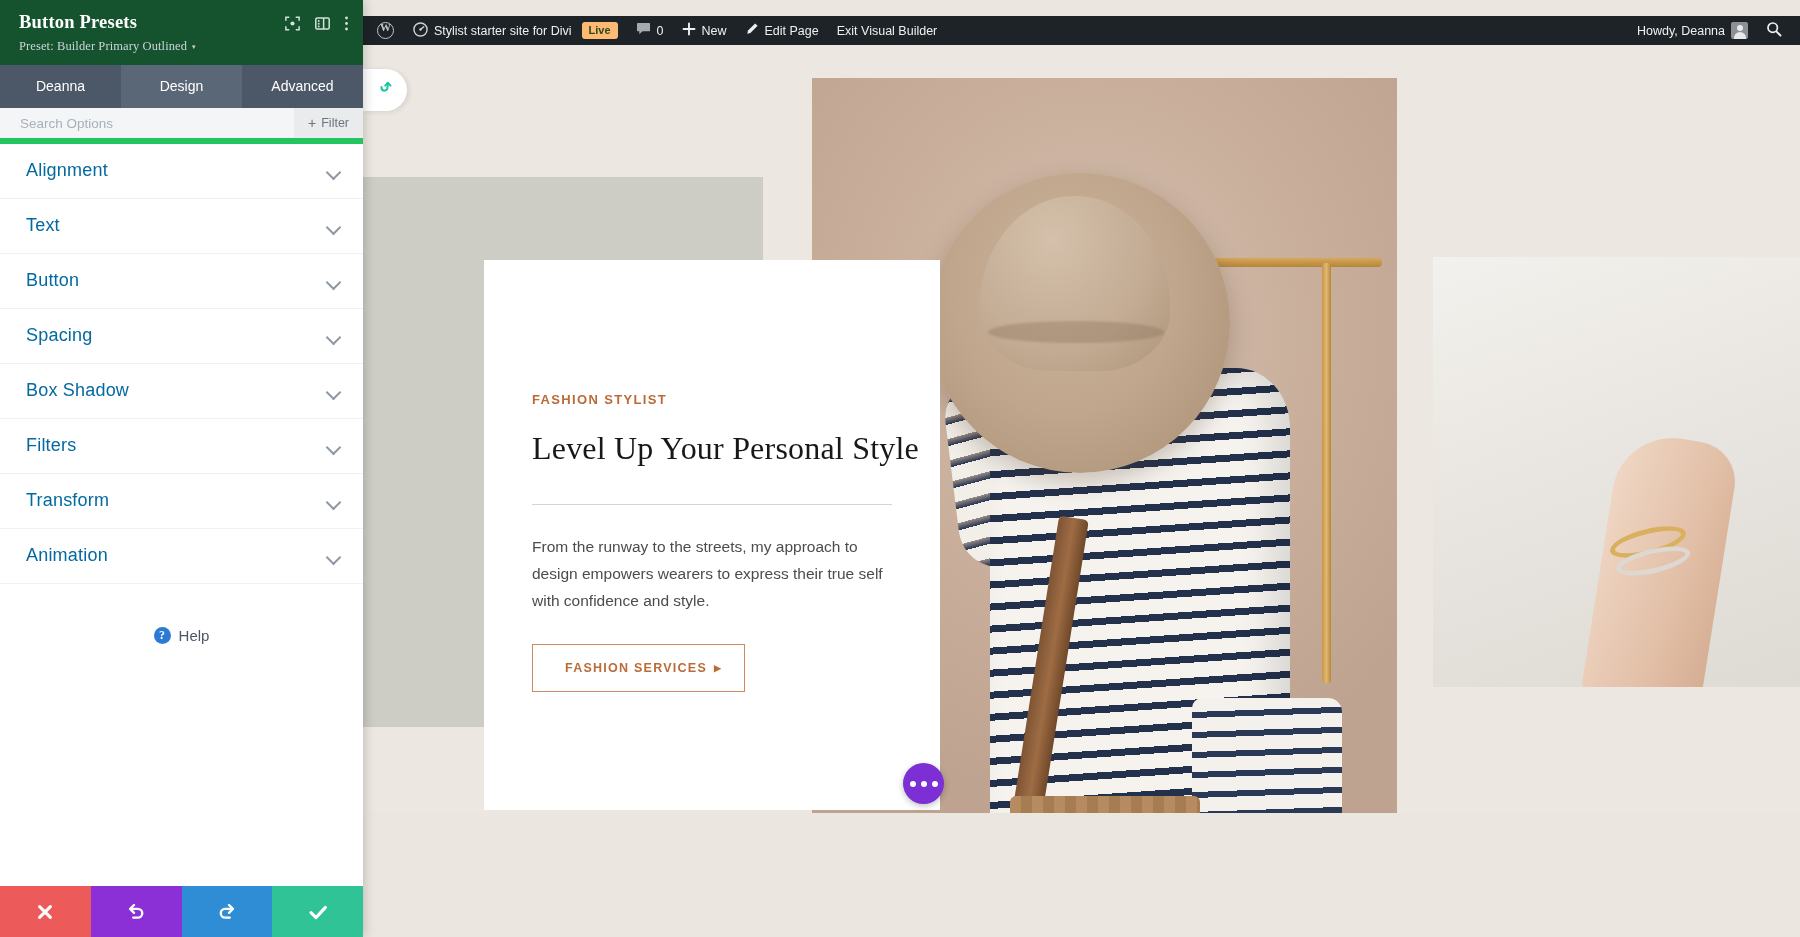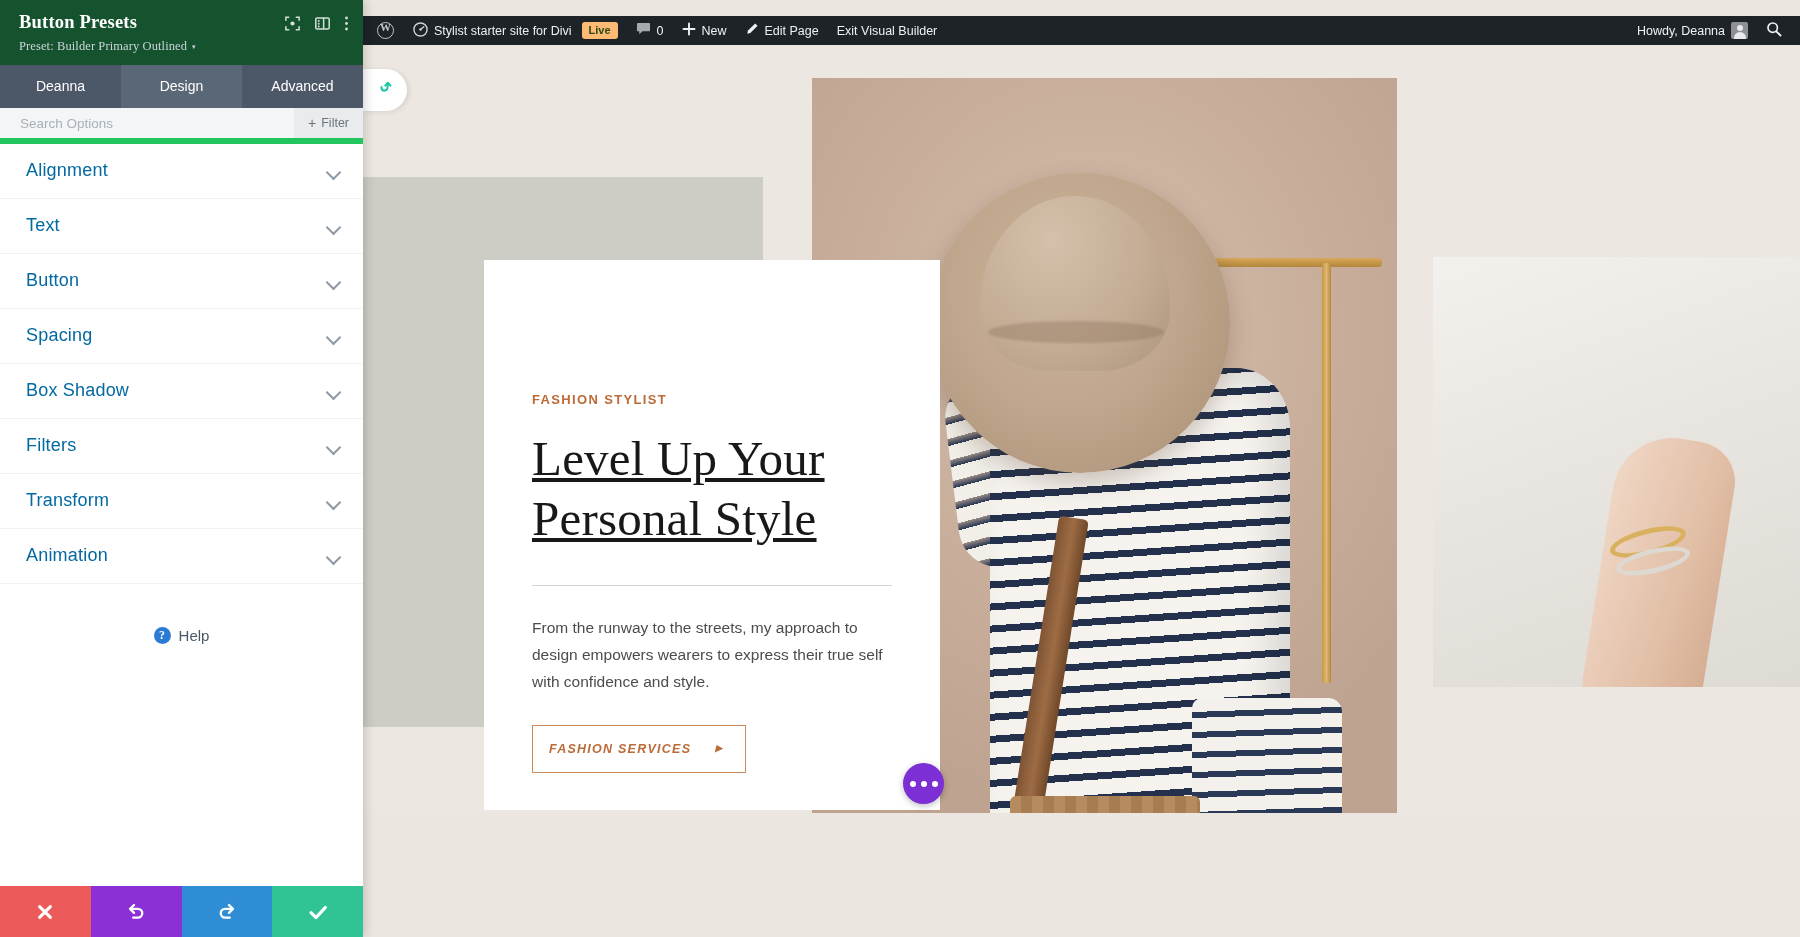--- a/index.html
+++ b/index.html
@@ -151,37 +151,36 @@
     position: absolute; left: 121px; top: 231px;
     width: 456px; height: 550px; background: #ffffff;
     padding: 132px 0 0 48px;
   }
   .eyebrow {
     font-size: 13px; font-weight: bold; letter-spacing: 1.35px;
     color: #bb6b38; text-transform: uppercase;
   }
   .hero-h1 {
     font-family: "Liberation Serif", serif;
-    font-size: 49px; line-height: 1.22; color: #17181a;
-    font-weight: normal; margin-top: 22px; letter-spacing: 0.2px; text-decoration: underline;
+    font-size: 32px; line-height: 1.22; color: #17181a;
+    font-weight: normal; margin-top: 22px; letter-spacing: 0.2px;
   }
   .hero-rule {
     width: 360px; height: 1px; background: #d8d5d0; margin: 36px 0 0 0;
   }
   .hero-body {
     margin-top: 28px; width: 362px;
     font-size: 15.5px; line-height: 1.75; color: #4c4c4e;
   }
   .hero-btn {
-    margin-top: 30px; display: inline-flex; align-items: center; gap: 24px;
+    margin-top: 30px; display: inline-flex; align-items: center; gap: 7px;
     border: 1px solid #cd8b5d; color: #bb6b38;
     background: transparent; cursor: pointer;
     font-size: 12.5px; font-weight: bold; letter-spacing: 1.25px;
-    padding: 16px 22px 16px 16px;
-    font-style: italic;
+    padding: 16px 22px 16px 32px;
   }
   .hero-btn .caret { font-size: 9px; line-height: 1; }
 
   .purple-fab {
     position: absolute; left: 540px; top: 734px;
     width: 41px; height: 41px; border-radius: 50%;
     background: #7b2fd4; display: flex; align-items: center;
     justify-content: center; gap: 5px; cursor: pointer; z-index: 10;
     box-shadow: 0 2px 6px rgba(0,0,0,.25);
   }

